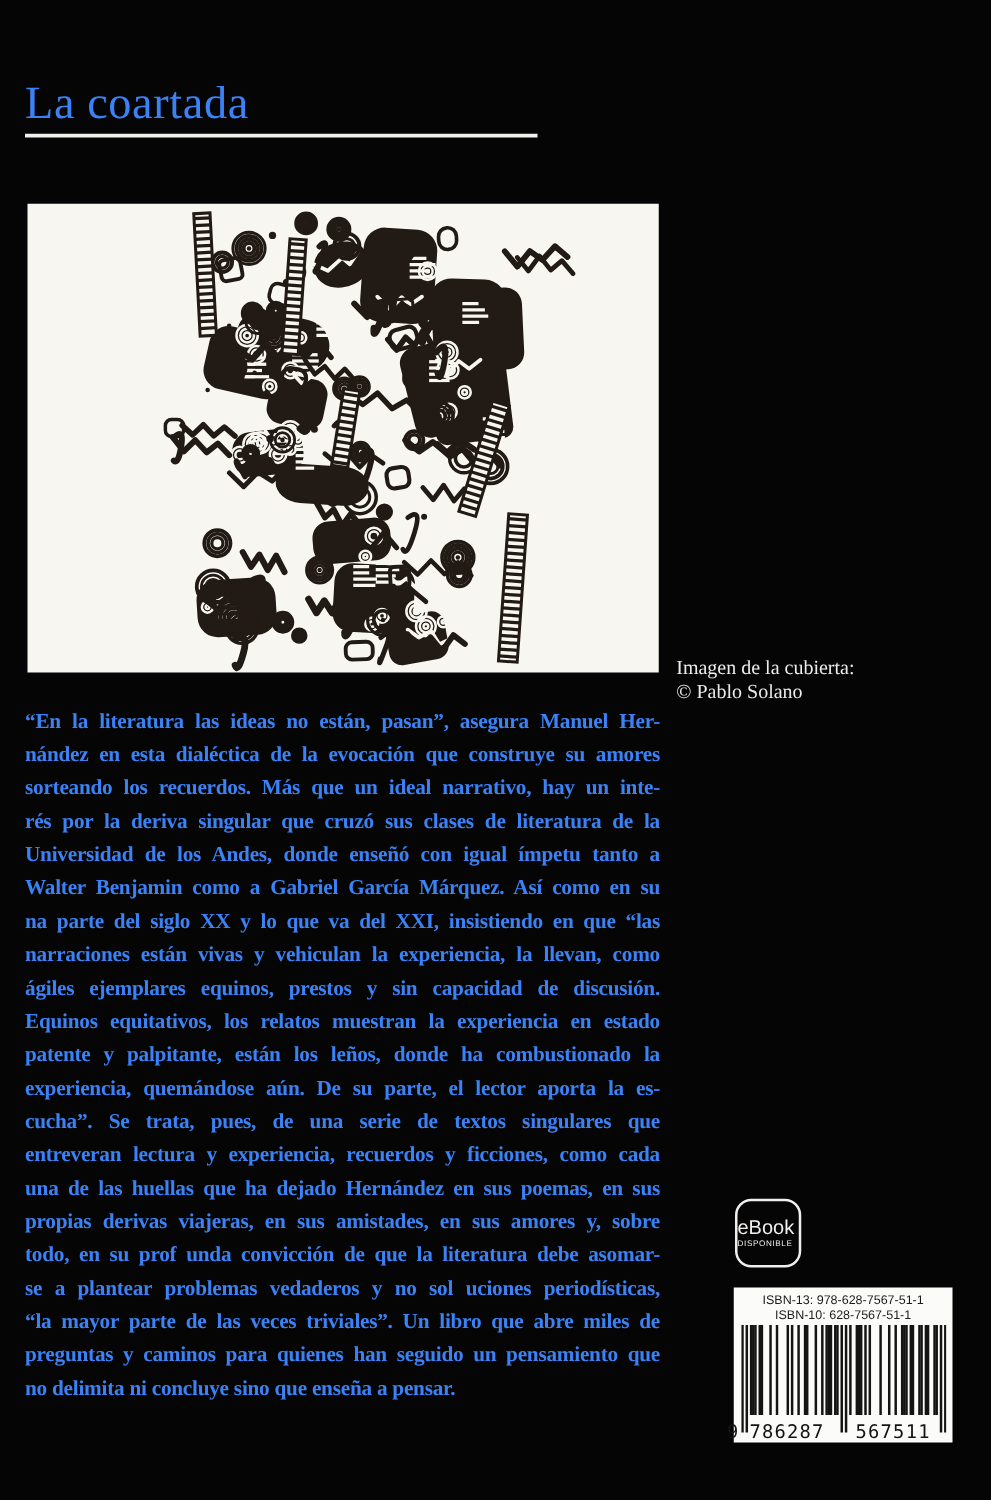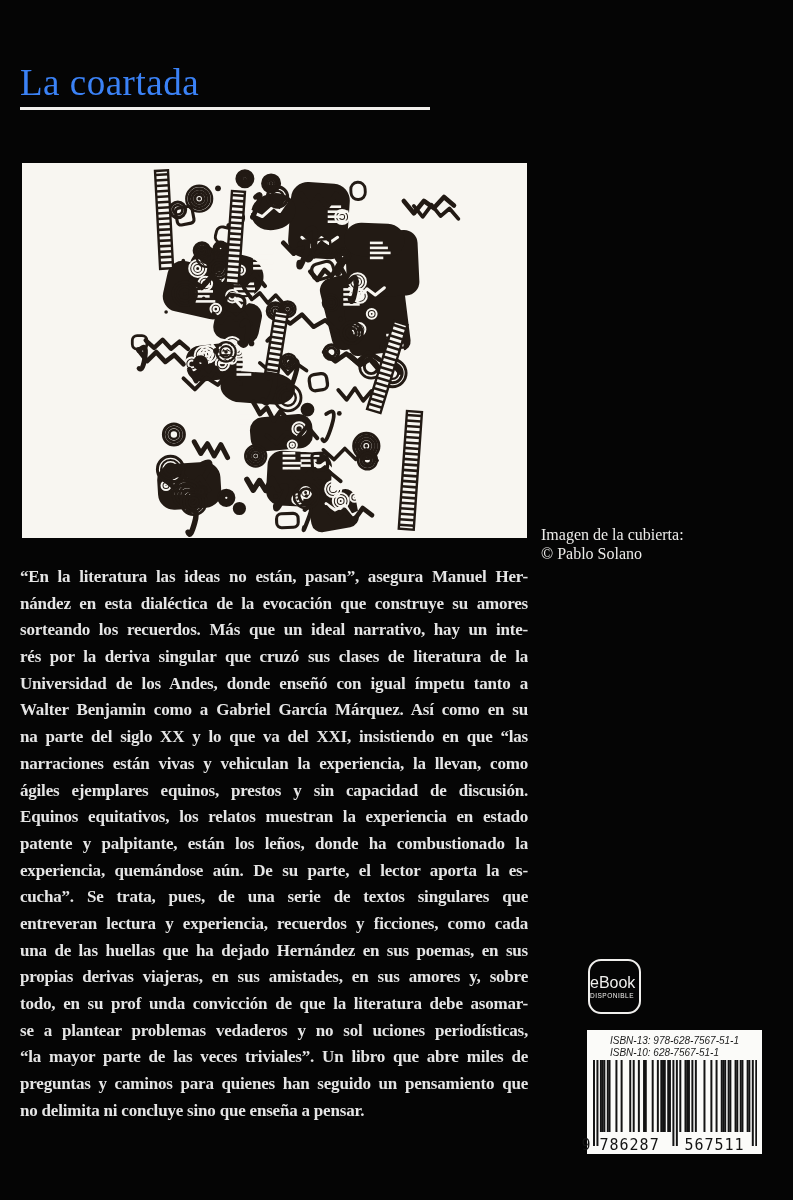--- a/index.html
+++ b/index.html
@@ -25,21 +25,21 @@
     overflow:hidden;
   }
   .credit{
     position:absolute;left:541px;top:501px;
     color:#edecea;font-size:16px;line-height:19px;
     font-family:"Liberation Serif", serif;
     margin-top:24px;
   }
   .paragraph{
     position:absolute;left:20px;top:564px;width:508px;
-    color:#e5e5e5;
+    color:#3b82f6;
     font-family:"Liberation Serif", serif;
     font-weight:700;font-size:17px;
     letter-spacing:-.2px;
   }
   .pline{
     height:26.7px;line-height:26.7px;
     text-align:justify;text-align-last:justify;
     overflow:hidden;white-space:normal;
   }
   .pline:last-child{text-align-last:left;}
@@ -51,23 +51,23 @@
     color:#f0efed;font-family:"Liberation Sans", sans-serif;
   }
   .ebook-word{font-size:16px;line-height:17px;font-weight:400;}
   .ebook-sub{font-size:6.5px;letter-spacing:.5px;margin-top:1px;font-weight:400;}
   .barcode-box{
     position:absolute;left:587px;top:1030px;
     width:175px;height:124px;background:#fbfbf9;
     box-sizing:border-box;padding-top:5px;
   }
   .isbns{
-    width:max-content;margin:0 auto;text-align:left;
+    width:max-content;margin:0 auto;text-align:center;
     font-family:"Liberation Sans", sans-serif;
-    font-size:10px;line-height:11.5px;color:#1c1c1c;font-style:italic;
+    font-size:10px;line-height:11.5px;color:#1c1c1c;
   }
   .bars-wrap{position:relative;width:164px;height:92px;margin:2px auto 0;}
   .bars-wrap svg{position:absolute;left:0;top:0;}
   .bc-digit{
     position:absolute;bottom:-1px;
     font-family:"DejaVu Sans Mono", monospace;
     font-size:15px;line-height:15px;color:#141414;
   }
   .bc-left9{left:-11px;}
   .bc-mid{left:7px;width:74px;letter-spacing:1px;}

